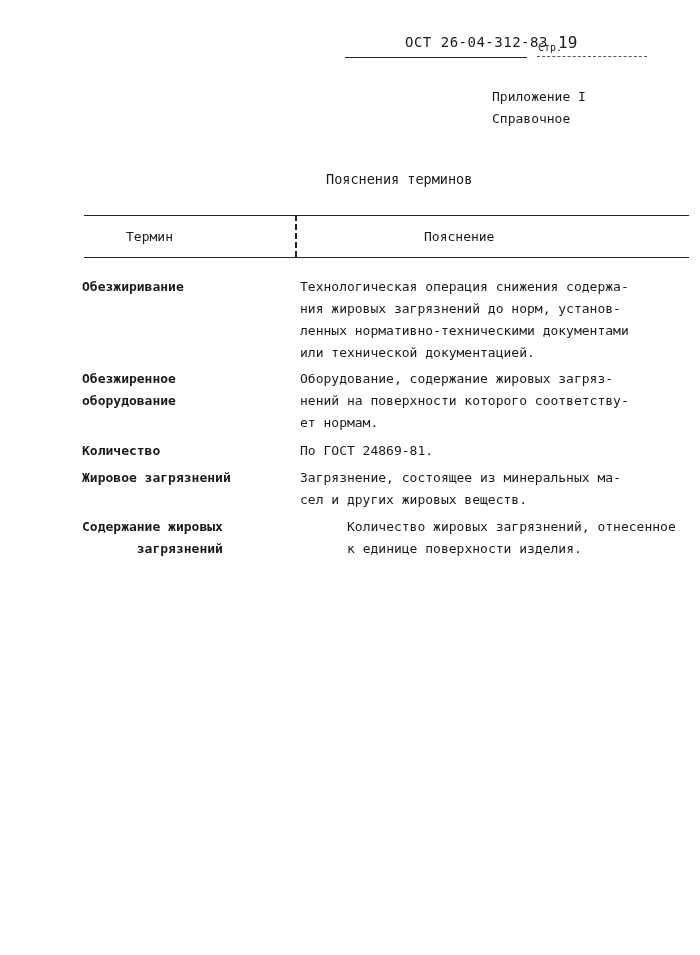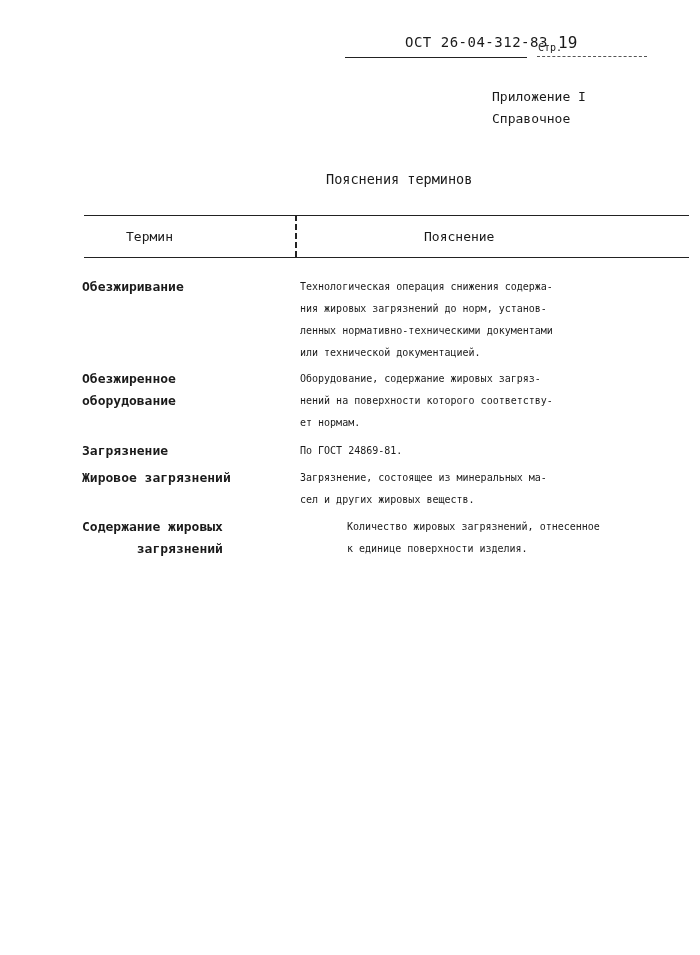--- a/index.html
+++ b/index.html
@@ -75,21 +75,21 @@
     .term {
       left: 82px;
       font-size: 13px;
       line-height: 22px;
       white-space: pre-line;
       font-weight: bold;
     }
     .expl {
       left: 300px;
       width: 390px;
-      font-size: 10px;
+      font-size: 13px;
       line-height: 22px;
       white-space: pre-line;
     }
   </style>
 </head>
 <body>
 
 <div>
 
   <div class="abs doc-code">ОСТ 26-04-312-83</div>
@@ -122,21 +122,21 @@
 
     <div>
       <div class="abs term" style="top:368px;">Обезжиренное
 оборудование</div>
       <div class="abs expl" style="top:368px;">Оборудование, содержание жировых загряз-
 нений на поверхности которого  соответству-
 ет нормам.</div>
     </div>
 
     <div>
-      <div class="abs term" style="top:440px;">Загрязнение</div>
+      <div class="abs term" style="top:440px;">Количество</div>
       <div class="abs expl" style="top:440px;">По ГОСТ 24869-81.</div>
     </div>
 
     <div>
       <div class="abs term" style="top:467px;">Жировое загрязнений</div>
       <div class="abs expl" style="top:467px;">Загрязнение, состоящее из минеральных ма-
 сел и других жировых веществ.</div>
     </div>
 
     <div>

